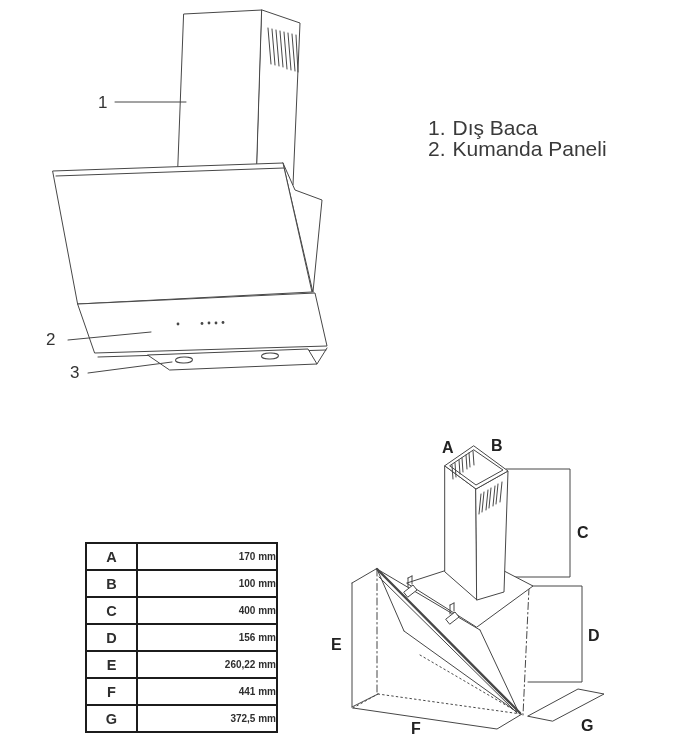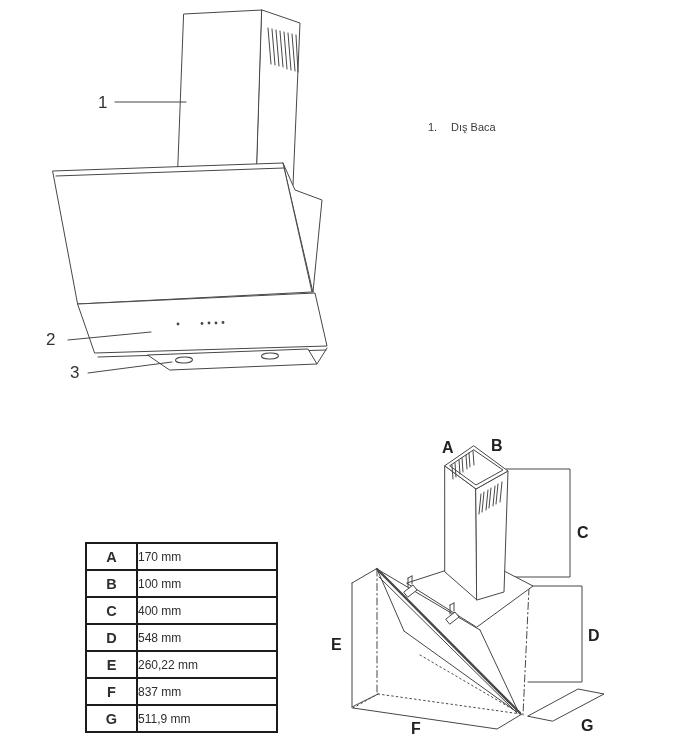--- a/index.html
+++ b/index.html
@@ -10,31 +10,31 @@
   .art{position:absolute;left:0;top:0;}
   .ln{stroke:#474747;fill:none;stroke-width:1;stroke-linecap:round;stroke-linejoin:round;}
   .face{fill:#ffffff;}
   .thick{stroke-width:2.4;}
   .dashdot{stroke-dasharray:7,3,1.5,3;}
   .dotted{stroke-dasharray:1.6,3;}
   .num{font:400 17px "Liberation Sans",sans-serif;fill:#333;stroke:none;}
   .dim{font:700 16px "Liberation Sans",sans-serif;fill:#222;stroke:none;}
   .dotfill{fill:#474747;stroke:none;}
   .legend{
-    position:absolute;left:428px;top:117px;font-size:11px;color:#3a3a3a;
+    position:absolute;left:428px;top:117px;font-size:21px;color:#3a3a3a;
   }
   .legend-item{height:21px;line-height:21px;white-space:nowrap;}
   .legend-item .n{display:inline-block;min-width:16px;margin-right:7px;}
   .dims-table{
     position:absolute;left:85px;top:542px;border-collapse:collapse;
     color:#2e2e2e;background:#fff;
   }
   .dims-table td{border:2px solid #1c1c1c;height:25px;padding:0;}
   .cell-letter{width:49px;text-align:center;font-weight:700;font-size:14.5px;}
-  .cell-value{width:138px;text-align:left;font-weight:400;font-size:12px;}
+  .cell-value{width:138px;text-align:right;font-weight:700;font-size:10px;}
 </style>
 </head>
 <body>
 
 <div class="page">
 
   <svg class="art" width="690" height="750" viewBox="0 0 690 750">
 
     <g class="ln">
 
@@ -120,48 +120,51 @@
       <text class="dim" x="331" y="650">E</text>
       <text class="dim" x="411" y="734">F</text>
       <text class="dim" x="581" y="731">G</text>
     </g>
   </svg>
 
   <div class="legend">
     <div class="legend-item">
       <span class="n">1.</span><span>Dış Baca</span>
     </div>
+    <div class="legend-item">
+      <span class="n">2.</span><span>Kumanda Paneli</span>
+    </div>
   </div>
 
   <table class="dims-table">
     <tbody>
       <tr>
         <td class="cell-letter">A</td>
         <td class="cell-value">170 mm</td>
       </tr>
       <tr>
         <td class="cell-letter">B</td>
         <td class="cell-value">100 mm</td>
       </tr>
       <tr>
         <td class="cell-letter">C</td>
         <td class="cell-value">400 mm</td>
       </tr>
       <tr>
         <td class="cell-letter">D</td>
-        <td class="cell-value">548 mm</td>
+        <td class="cell-value">156 mm</td>
       </tr>
       <tr>
         <td class="cell-letter">E</td>
         <td class="cell-value">260,22 mm</td>
       </tr>
       <tr>
         <td class="cell-letter">F</td>
-        <td class="cell-value">837 mm</td>
+        <td class="cell-value">441 mm</td>
       </tr>
       <tr>
         <td class="cell-letter">G</td>
-        <td class="cell-value">511,9 mm</td>
+        <td class="cell-value">372,5 mm</td>
       </tr>
     </tbody>
   </table>
 
 </div>
 
 </body></html>

